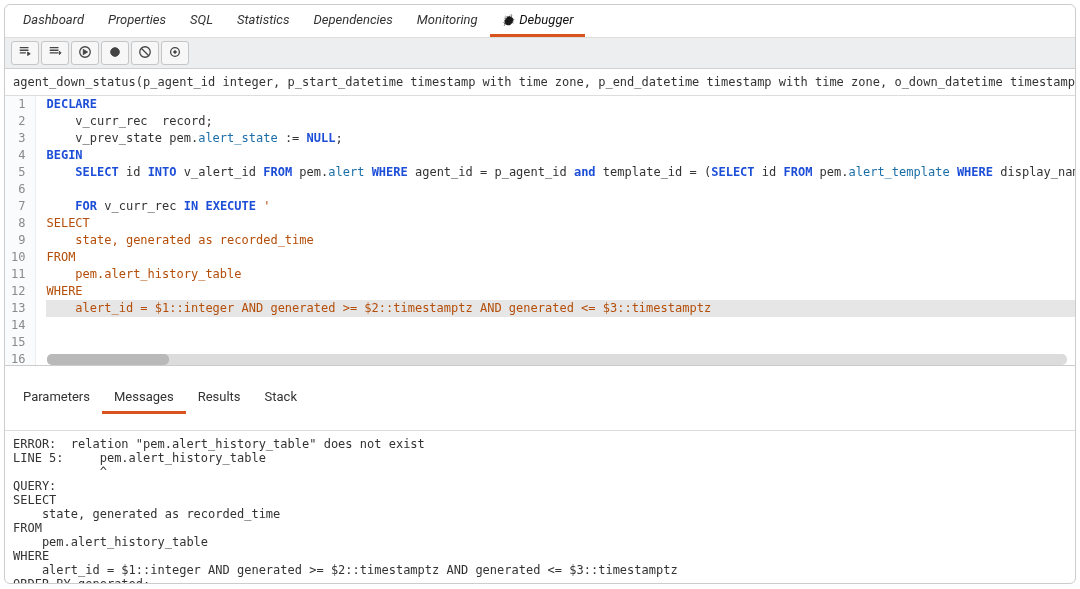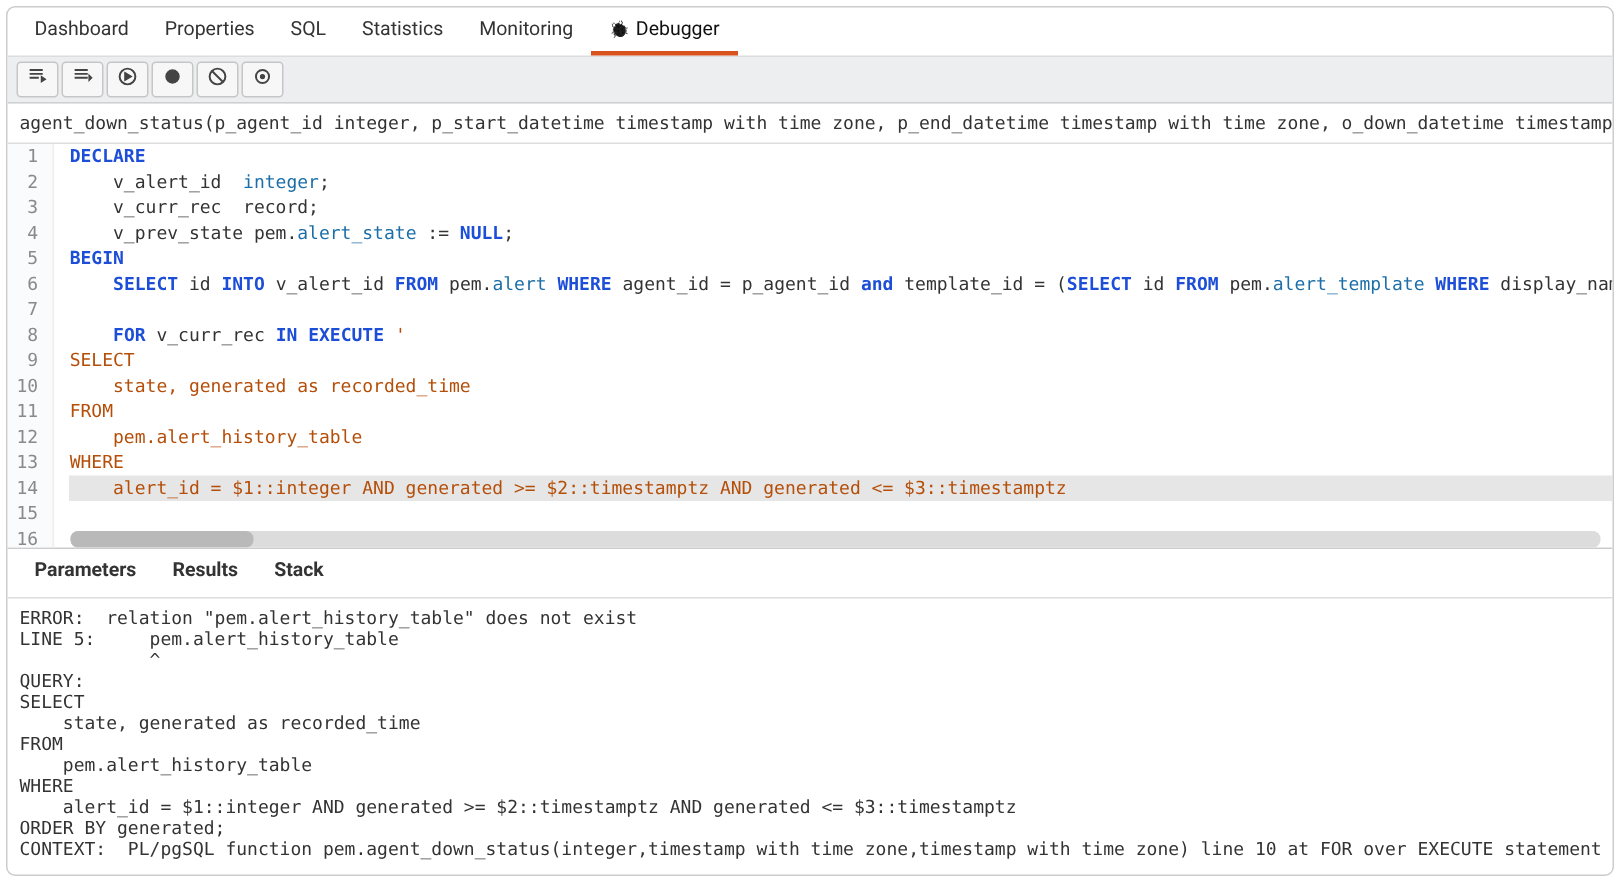--- a/index.html
+++ b/index.html
@@ -24,20 +24,21 @@
   .tabs-top {
     display: flex;
     border-bottom: 1px solid #ddd;
     padding: 0 6px;
   }
   .tabs-top .tab {
     padding: 7px 12px;
     cursor: pointer;
     color: #333;
     border-bottom: 3px solid transparent;
+    font-style: italic;
   }
   .tabs-top .tab.active {
     border-bottom-color: #d9531e;
     color: #111;
   }
   .bug-icon { margin-right: 4px; }
   .toolbar {
     display: flex;
     gap: 0;
     background: #eceef0;
@@ -92,22 +93,21 @@
     position:absolute; left:42px; right:8px; bottom:0; height:11px;
     background:#dcdcdc; border-radius:5px;
   }
   .scroll-thumb {
     position:absolute; left:0; top:0; bottom:0; width:12%;
     background:#b9b9b9; border-radius:5px;
   }
   .tabs-bottom {
     display:flex;
     border-bottom:1px solid #ddd;
-    padding: 0 6px;
-    font-weight: bold;
+    padding: 16px 6px;
   }
   .tabs-bottom .btab {
     padding: 7px 12px;
     cursor: pointer;
     color:#333;
     border-bottom: 3px solid transparent;
   }
   .tabs-bottom .btab.active {
     border-bottom-color:#d9531e;
   }
@@ -124,20 +124,21 @@
 </head>
 <body>
 
 <div class="window">
 
   <div class="tabs-top">
       <div class="tab"><span>Dashboard</span></div>
       <div class="tab"><span>Properties</span></div>
       <div class="tab"><span>SQL</span></div>
       <div class="tab"><span>Statistics</span></div>
+      <div class="tab"><span>Dependencies</span></div>
       <div class="tab"><span>Monitoring</span></div>
       <div class="tab active"><span class="bug-icon" style="filter: grayscale(1) brightness(0.4); font-size: 11px;">🐞</span><span>Debugger</span></div>
     </div>
 
   <div class="toolbar">
       <div class="tool-btn">
         <span><svg viewBox="0 0 16 16">
             <path d="M2 3h10M2 6h10M2 9h7" stroke-width="1.5" fill="none"></path>
             <path d="M11 8l3 2-3 2z"></path>
           </svg></span>
@@ -189,41 +190,41 @@
         <div>10</div>
         <div>11</div>
         <div>12</div>
         <div>13</div>
         <div>14</div>
         <div>15</div>
         <div>16</div>
       </div>
     <div class="codelines">
         <div><span class="kw">DECLARE</span></div>
-        <div><span>    v_alert_id  </span><span class="ident">integer</span><span>;</span></div>
         <div><span>    v_curr_rec  record;</span></div>
         <div><span>    v_prev_state pem.</span><span class="ident">alert_state</span><span> := </span><span class="kw">NULL</span><span>;</span></div>
         <div><span class="kw">BEGIN</span></div>
         <div><span>    </span><span class="kw">SELECT</span><span> id </span><span class="kw">INTO</span><span> v_alert_id </span><span class="kw">FROM</span><span> pem.</span><span class="ident">alert</span><span> </span><span class="kw">WHERE</span><span> agent_id = p_agent_id </span><span class="kw">and</span><span> template_id = (</span><span class="kw">SELECT</span><span> id </span><span class="kw">FROM</span><span> pem.</span><span class="ident">alert_template</span><span> </span><span class="kw">WHERE</span><span> display_name = </span></div>
         <div><span></span></div>
         <div><span>    </span><span class="kw">FOR</span><span> v_curr_rec </span><span class="kw">IN</span><span> </span><span class="kw">EXECUTE</span><span> </span><span class="str">'</span></div>
         <div><span class="str">SELECT</span></div>
         <div><span class="str">    state, generated as recorded_time</span></div>
         <div><span class="str">FROM</span></div>
         <div><span class="str">    pem.alert_history_table</span></div>
         <div><span class="str">WHERE</span></div>
         <div style="color: rgb(154, 154, 154); background: rgb(230, 230, 230);"><span class="str">    alert_id = $1::integer AND generated &gt;= $2::timestamptz AND generated &lt;= $3::timestamptz</span></div>
       </div>
     <div class="scroll-track">
       <div class="scroll-thumb"></div>
     </div>
   </div>
 
   <div class="tabs-bottom">
       <div class="btab">Parameters</div>
+      <div class="btab active">Messages</div>
       <div class="btab">Results</div>
       <div class="btab">Stack</div>
     </div>
 
   <div class="messages">ERROR:  relation "pem.alert_history_table" does not exist
 LINE 5:     pem.alert_history_table
             ^
 QUERY:  
 SELECT
     state, generated as recorded_time

